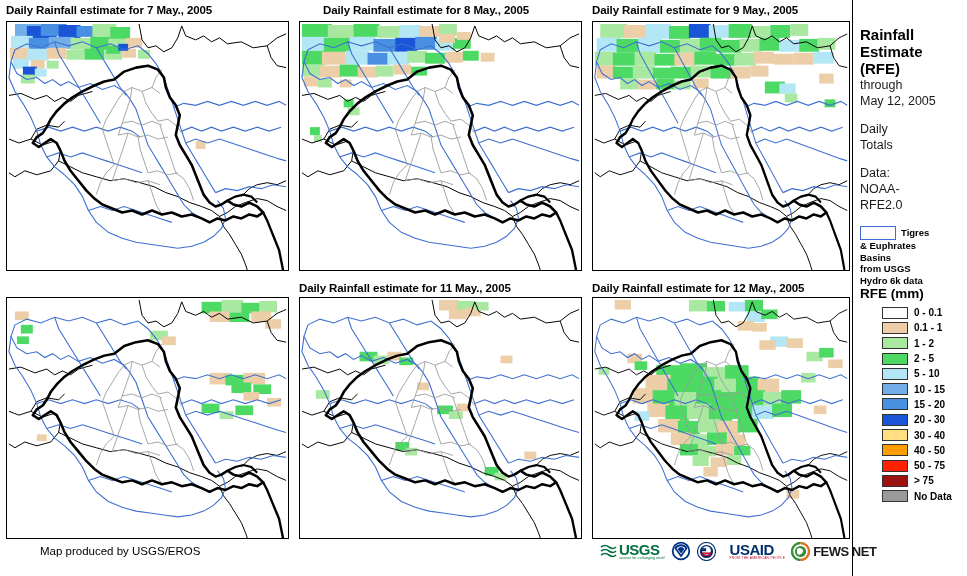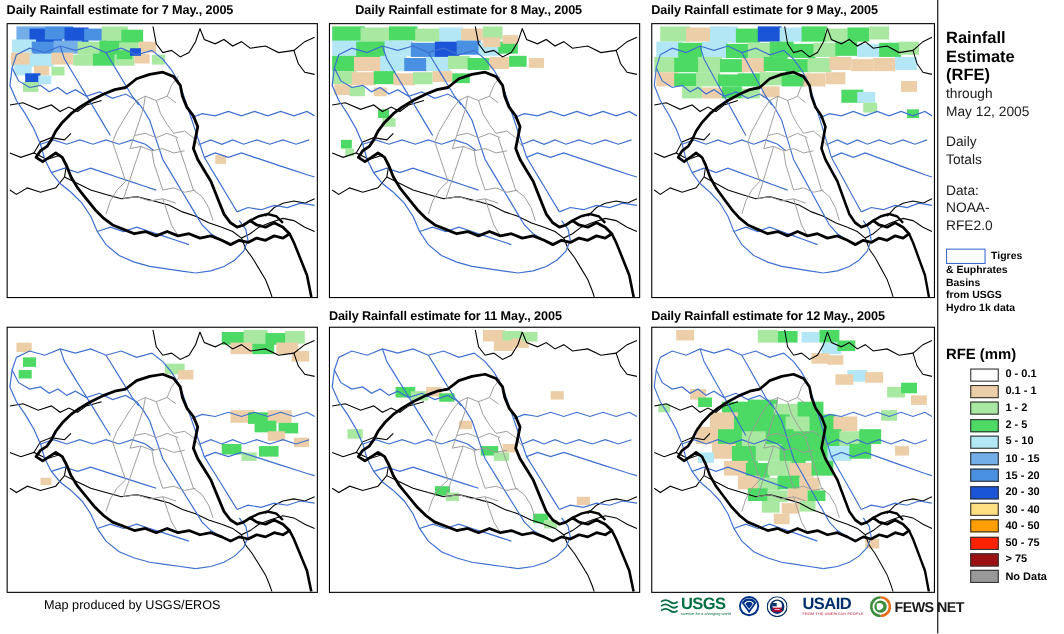--- a/index.html
+++ b/index.html
@@ -469,24 +469,24 @@
     </div>
 
     <div style="margin-top:13px;">
       <div style="display:flex; align-items:center;">
         <span class="basin-box" style="border-color: rgb(61, 111, 208);"></span>
         <span class="tiny">Tigres</span>
       </div>
       <div class="tiny">&amp; Euphrates</div>
       <div class="tiny">Basins</div>
       <div class="tiny">from USGS</div>
-      <div class="tiny">Hydro 1k data</div>
-    </div>
-
-    <div style="margin-top:28px;">
+      <div class="tiny">Hydro 6k data</div>
+    </div>
+
+    <div style="">
       <div class="legend-title">RFE (mm)</div>
       <div id="legend-rows" style="margin-top:4px;padding-left:22px;">
           <div class="legend-row">
             <span class="sw" style="background: rgb(255, 255, 255);"></span>
             <span class="legend-label">0 - 0.1</span>
           </div>
           <div class="legend-row">
             <span class="sw" style="background: rgb(236, 207, 168);"></span>
             <span class="legend-label">0.1 - 1</span>
           </div>

